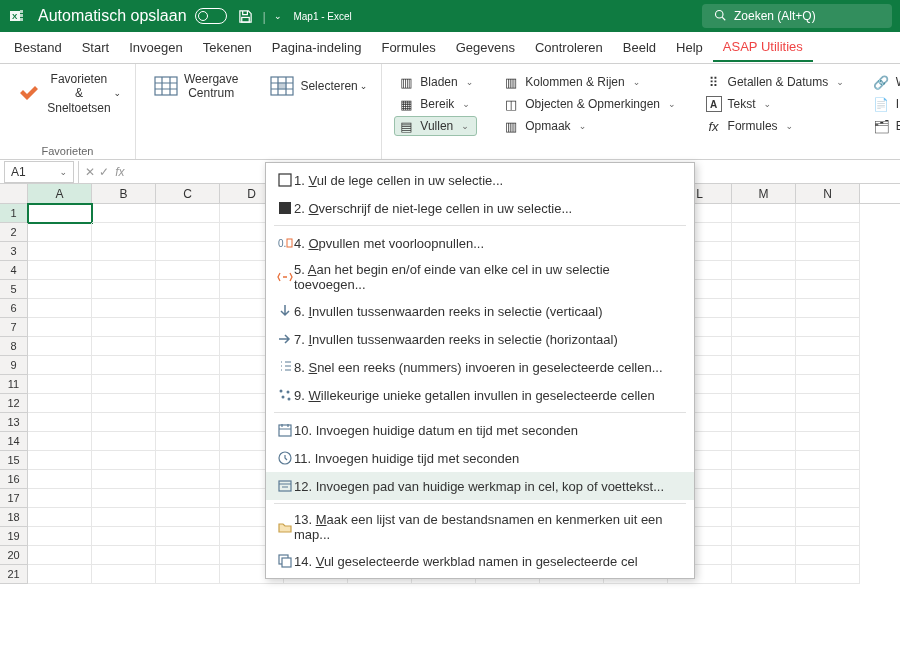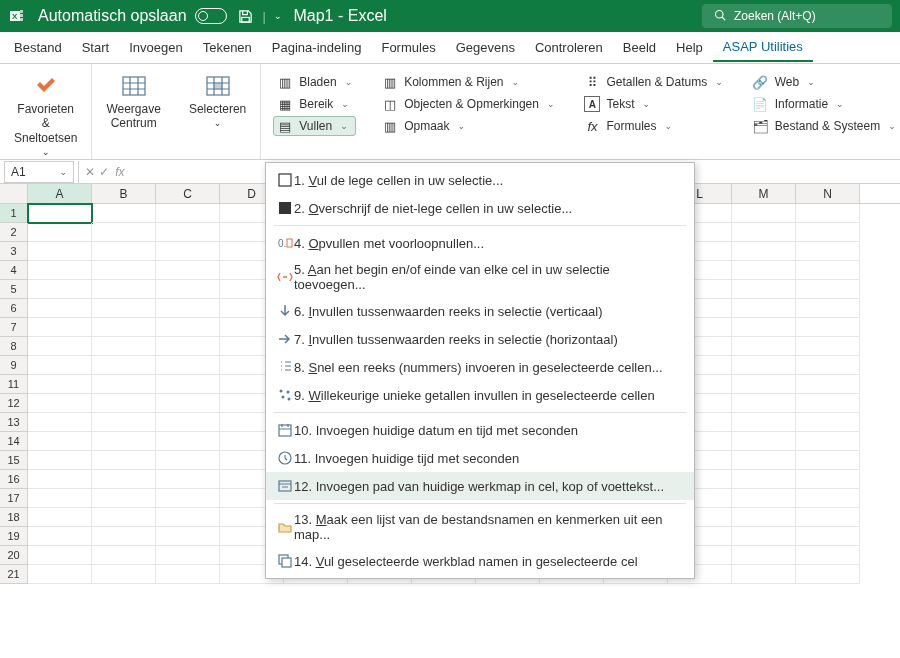--- a/index.html
+++ b/index.html
@@ -7,33 +7,33 @@
     
     
     .titlebar { background: #0F7B41; height: 32px; display: flex; align-items: center; padding: 0 8px; color: #fff; }
     .excel-icon { width: 18px; height: 18px; margin-right: 12px; display: flex; align-items: center; justify-content: center; }
     .autosave { display: flex; align-items: center; gap: 8px; font-size: 16px; }
     .toggle { width: 32px; height: 16px; border: 1px solid #fff; border-radius: 8px; display: flex; align-items: center; padding: 0 2px; }
     .toggle-knob { width: 10px; height: 10px; border: 1px solid #fff; border-radius: 50%; }
     .save-icon { margin-left: 10px; width: 18px; height: 18px; display: flex; align-items: center; justify-content: center; font-size: 14px; }
     .qat-sep { margin: 0 8px; color: rgba(255,255,255,0.5); }
     .chev-down-small { font-size: 9px; margin-right: 12px; }
-    .doctitle { font-size: 16px; }
+    .doctitle { font-size: 10px; }
     .search { margin-left: auto; display: flex; align-items: center; gap: 8px; background: rgba(255,255,255,0.15); border-radius: 4px; padding: 0 12px; height: 24px; width: 190px; font-size: 12px; margin-right: 0; }
     
     
     .tabs { background: #fff; height: 32px; display: flex; align-items: center; padding: 0 4px; border-bottom: 1px solid #d0d0d0; }
     .tab { padding: 6px 10px; font-size: 13px; cursor: pointer; color: #333; }
-    .tab.active { border-bottom: 2px solid #0F7B41; color: #0369a1; font-weight: 400; }
+    .tab.active { border-bottom: 2px solid #0F7B41; color: #ef4444; font-weight: 400; }
     
     
     .ribbon { background: #fff; height: 96px; display: flex; border-bottom: 1px solid #d0d0d0; }
     .group { border-right: 1px solid #e0e0e0; padding: 4px 8px 2px; display: flex; flex-direction: column; align-items: center; justify-content: space-between; }
     .group-label { font-size: 11px; color: #666; margin-top: 2px; }
-    .big-btn { display: flex; flex-direction: column; align-items: center; gap: 2px; padding: 4px 6px; cursor: pointer; text-align: center; font-size: 12px; line-height: 1.2; }
+    .big-btn { display: flex; align-items: center; gap: 2px; padding: 4px 6px; cursor: pointer; text-align: center; font-size: 12px; line-height: 1.2; }
     .big-icon { width: 32px; height: 28px; display: flex; align-items: center; justify-content: center; font-size: 22px; }
     
     .small-rows { display: flex; flex-direction: column; gap: 2px; padding: 2px; }
     .small-btn { display: flex; align-items: center; gap: 6px; padding: 2px 4px; font-size: 12px; cursor: pointer; white-space: nowrap; }
     .small-btn .chev { font-size: 9px; color: #666; margin-left: 2px; }
     .small-btn.pressed { background: #dfeee6; border: 1px solid #9ac1ab; border-radius: 3px; padding: 1px 3px; }
     .sicon { width: 16px; height: 16px; display: inline-flex; align-items: center; justify-content: center; font-size: 13px; }
     
     .group2 { padding: 6px 10px; display: flex; gap: 18px; }
     

